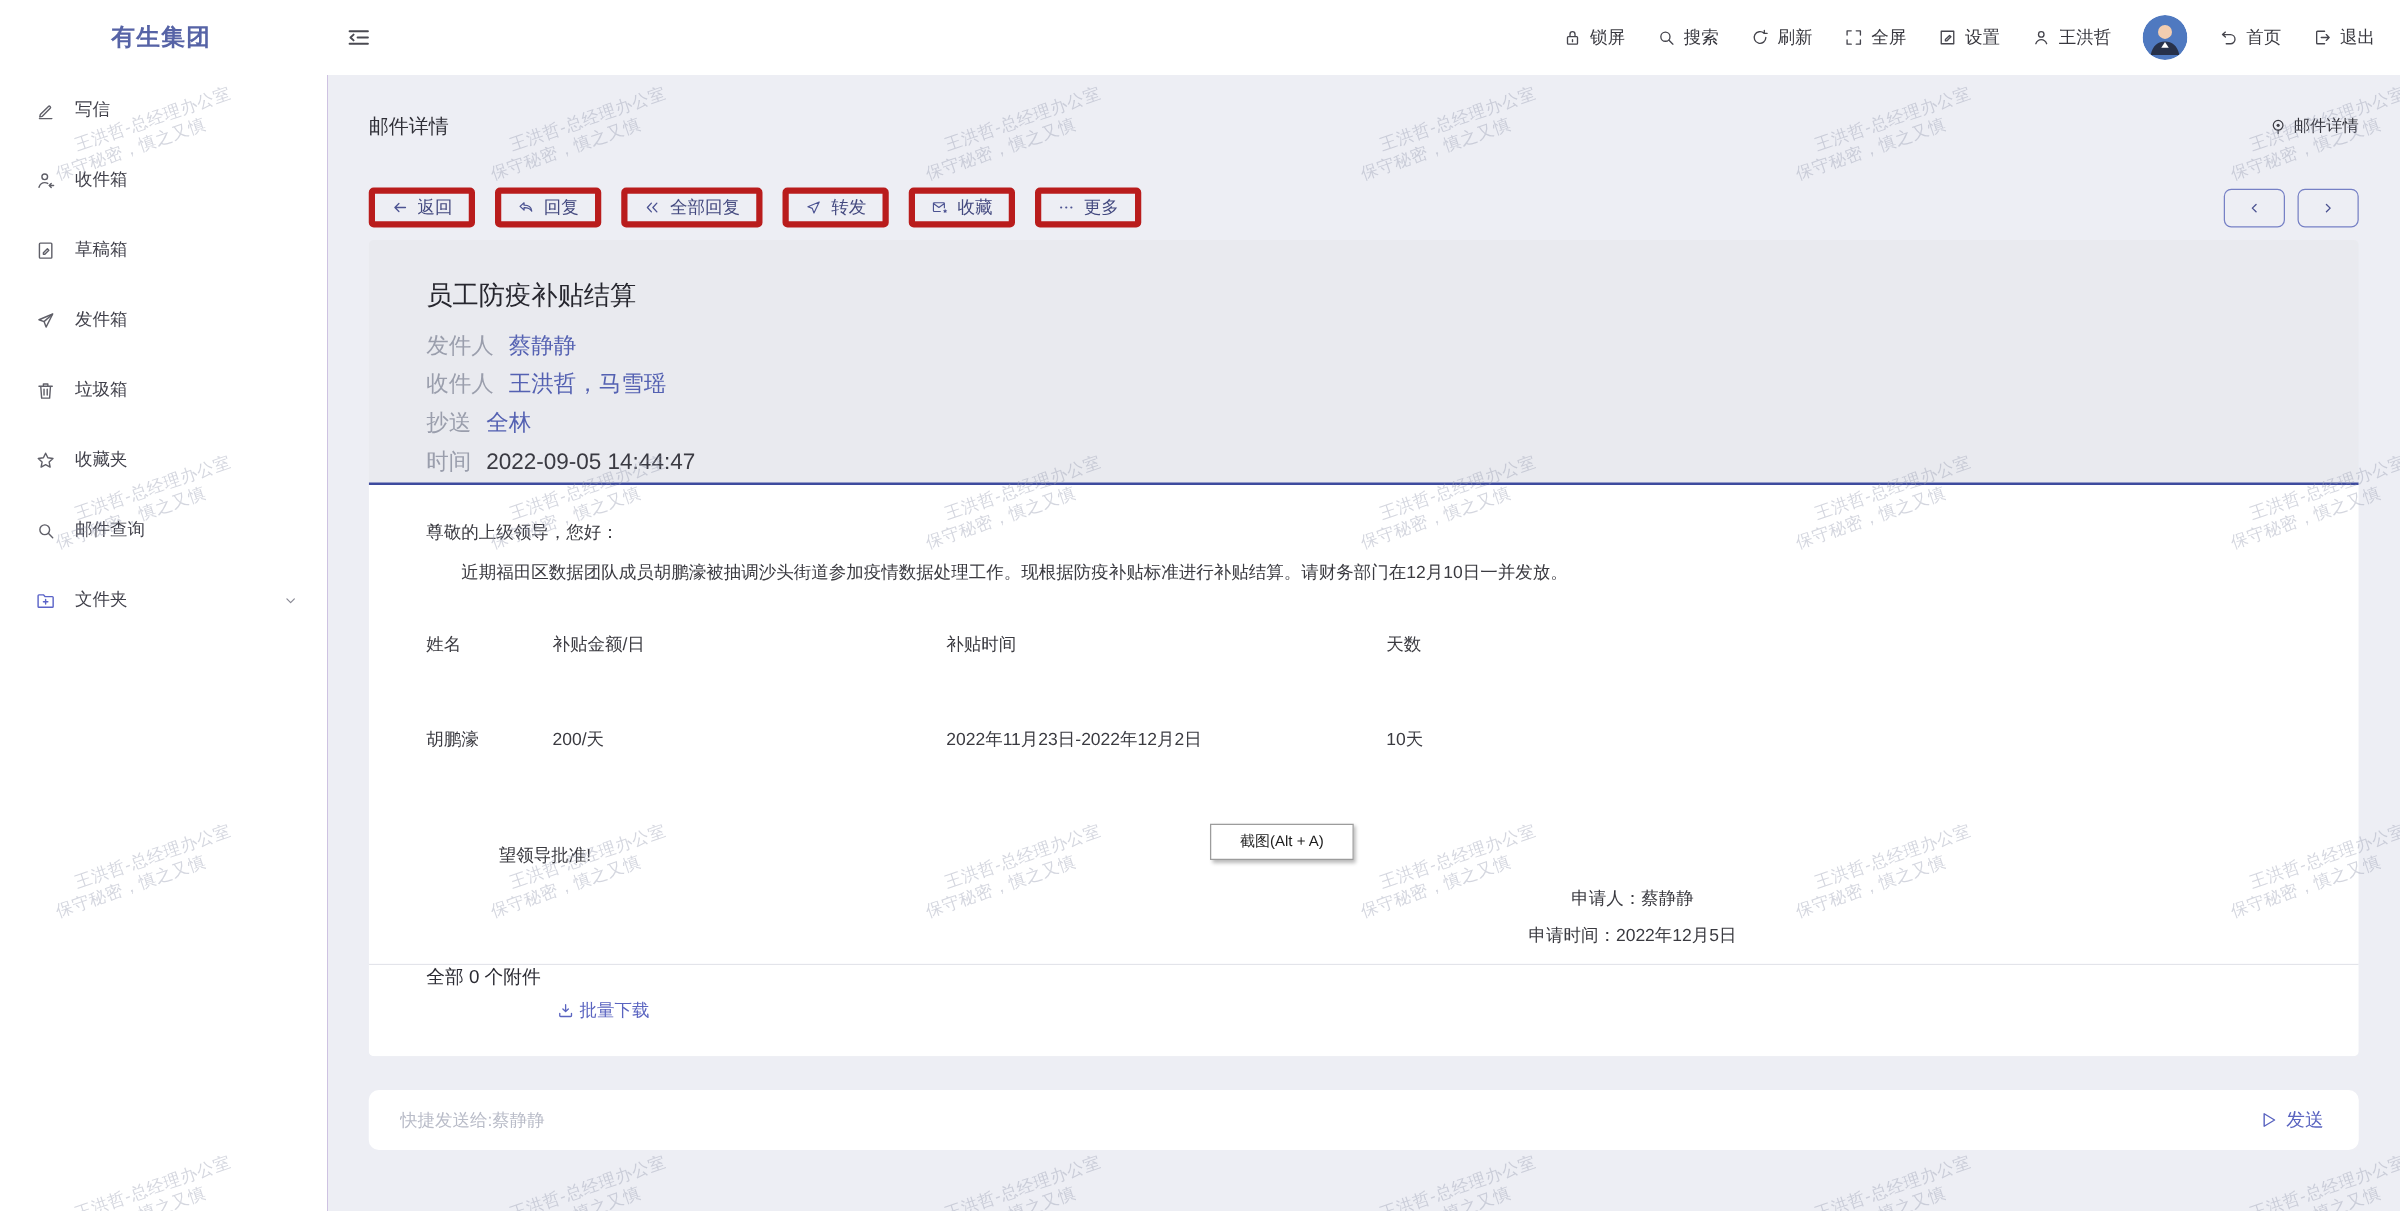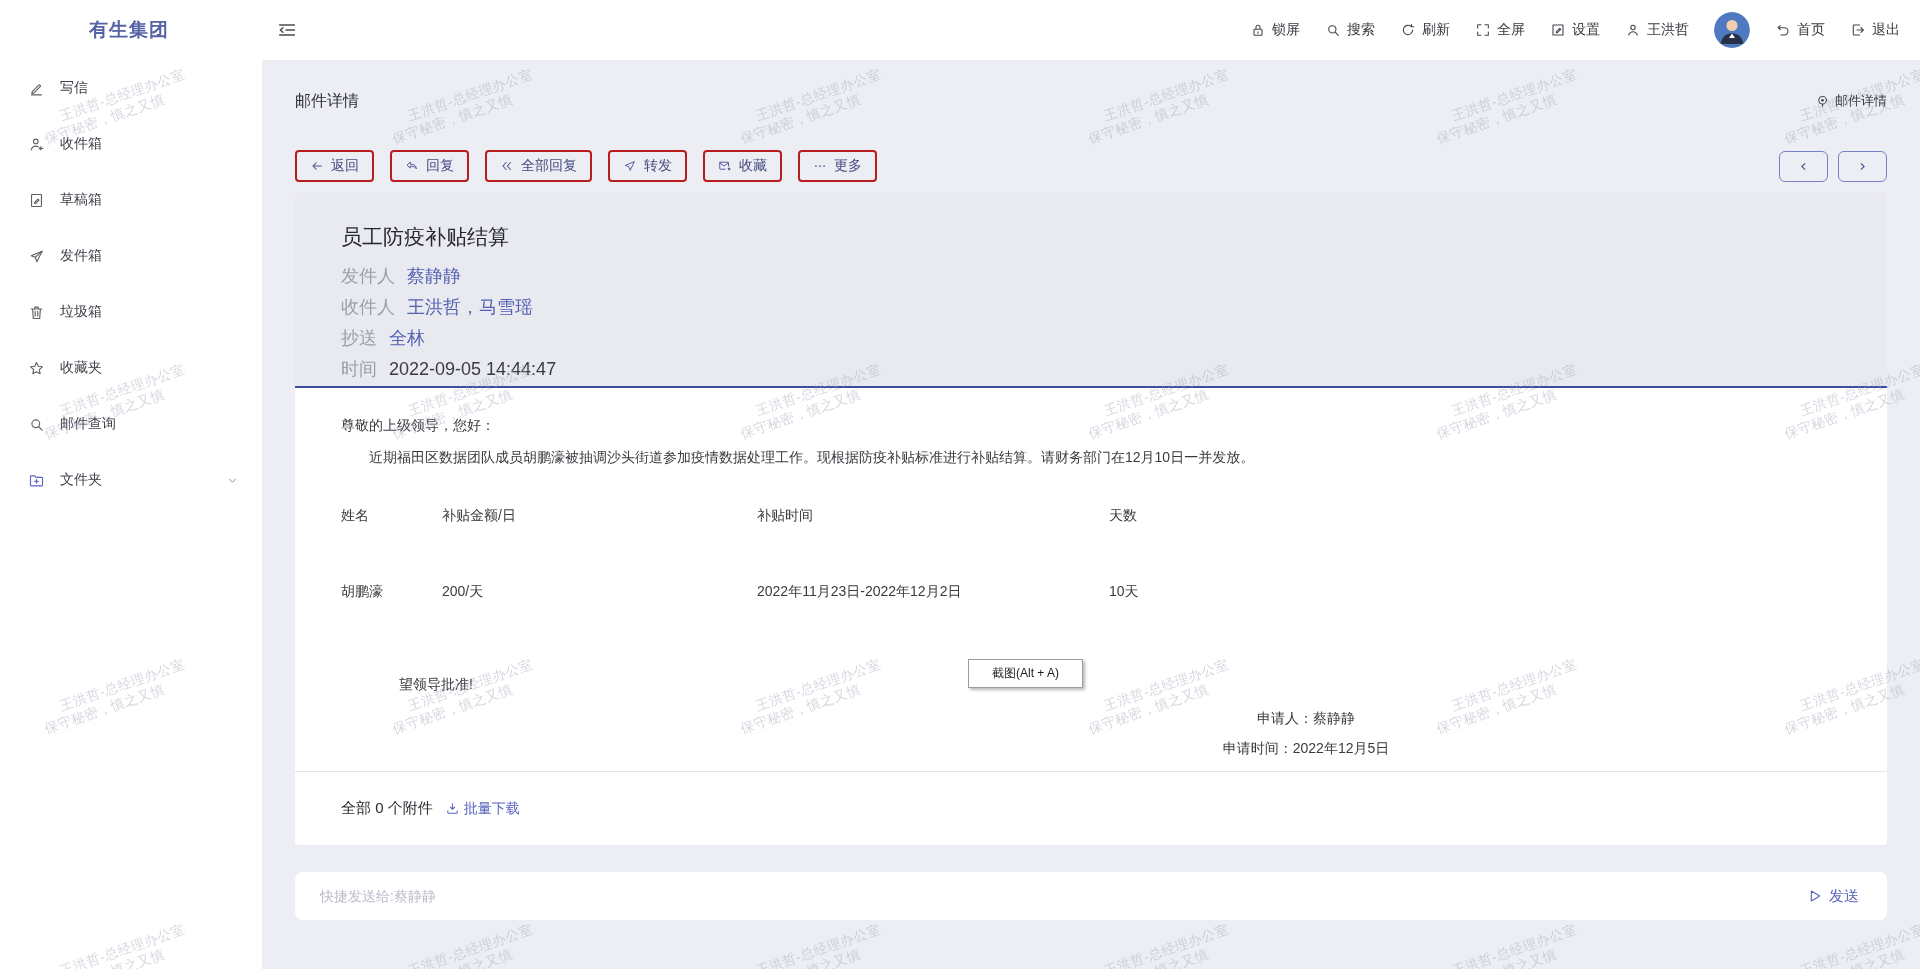--- a/index.html
+++ b/index.html
@@ -28,21 +28,21 @@
 
   
   .main { position:absolute; left:262px; top:60px; right:0; bottom:0; background:#edeef4; overflow:hidden; }
   .page-head { position:absolute; left:33px; right:33px; top:28px; height:26px; display:flex; align-items:center; justify-content:space-between; }
   .page-title { font-size:16px; color:#303038; }
   .page-badge { display:flex; align-items:center; gap:5px; font-size:13px; color:#33333b; }
   .page-badge .ic { width:15px; height:15px; color:#3c3c44; }
 
   .toolbar { position:absolute; left:33px; right:33px; top:90px; height:32px; display:flex; align-items:center; }
   .tbtns { display:flex; gap:16px; }
-  .btn { display:flex; align-items:center; gap:7px; height:32px; padding:0 13px; border:2px solid #b91c1c;
+  .btn { display:flex; align-items:center; gap:7px; height:32px; padding:0 13px; border:5px solid #b91c1c;
          border-radius:4px; color:#43497f; font-size:14px; background:transparent; cursor:pointer; white-space:nowrap; }
   .btn .ic { width:14px; height:14px; color:#4c5392; }
   .pager { margin-left:auto; display:flex; gap:10px; }
   .pbtn { width:49px; height:31px; border:1px solid #7680c5; border-radius:6px; display:flex; align-items:center;
           justify-content:center; color:#4c5392; cursor:pointer; background:transparent; }
   .pbtn .ic { width:13px; height:13px; }
 
   
   .card { position:absolute; left:33px; right:33px; top:132px; height:653px; border-radius:4px; overflow:hidden; }
   .card-head { height:194px; background:#e9eaef; padding:33px 46px 0; }
@@ -55,21 +55,21 @@
   .card-divider { height:2px; background:#3e4b9e; }
   .card-body { position:relative; height:383px; background:#fff; font-size:14px; color:#3a3a40; }
   .greeting { position:absolute; left:46px; top:29px; }
   .para { position:absolute; left:46px; right:46px; top:59px; text-indent:2em; line-height:20px; }
   .mail-table { position:absolute; left:46px; right:46px; top:119px; display:grid;
                 grid-template-columns:101px 315px 352px 1fr; grid-auto-rows:min-content; row-gap:59px; }
   .mail-table .cell { line-height:17px; color:#3a3a40; }
   .closing { position:absolute; left:68px; top:288px;margin-left:36px; }
   .applicant-block { position:absolute; left:811px; top:322px; width:400px; text-align:center; }
   .applicant-line { line-height:17px; margin-bottom:13px; color:#3a3a40; }
-  .card-foot { height:74px; background:#fff; border-top:1px solid #e3e4ea; display:flex; align-items:center; padding:0 46px; gap:12px; }
+  .card-foot { height:74px; background:#fff; border-top:1px solid #e3e4ea; display:flex; padding:0 46px; gap:12px; }
   .att-summary { font-size:15px; color:#2b2b33; }
   .att-download { display:flex; align-items:center; gap:4px; font-size:14px; color:#5a64c0; cursor:pointer; }
   .att-download .ic { width:15px; height:15px; }
 
   
   .quick { position:absolute; left:33px; right:33px; top:812px; height:48px; background:#fff; border-radius:8px;
            display:flex; align-items:center; }
   .quick input { flex:1; border:none; outline:none; background:transparent; padding-left:25px; font-size:14px;
                  color:#3a3a42; font-family:inherit; }
   .quick input::placeholder { color:#b9bcc8; }

